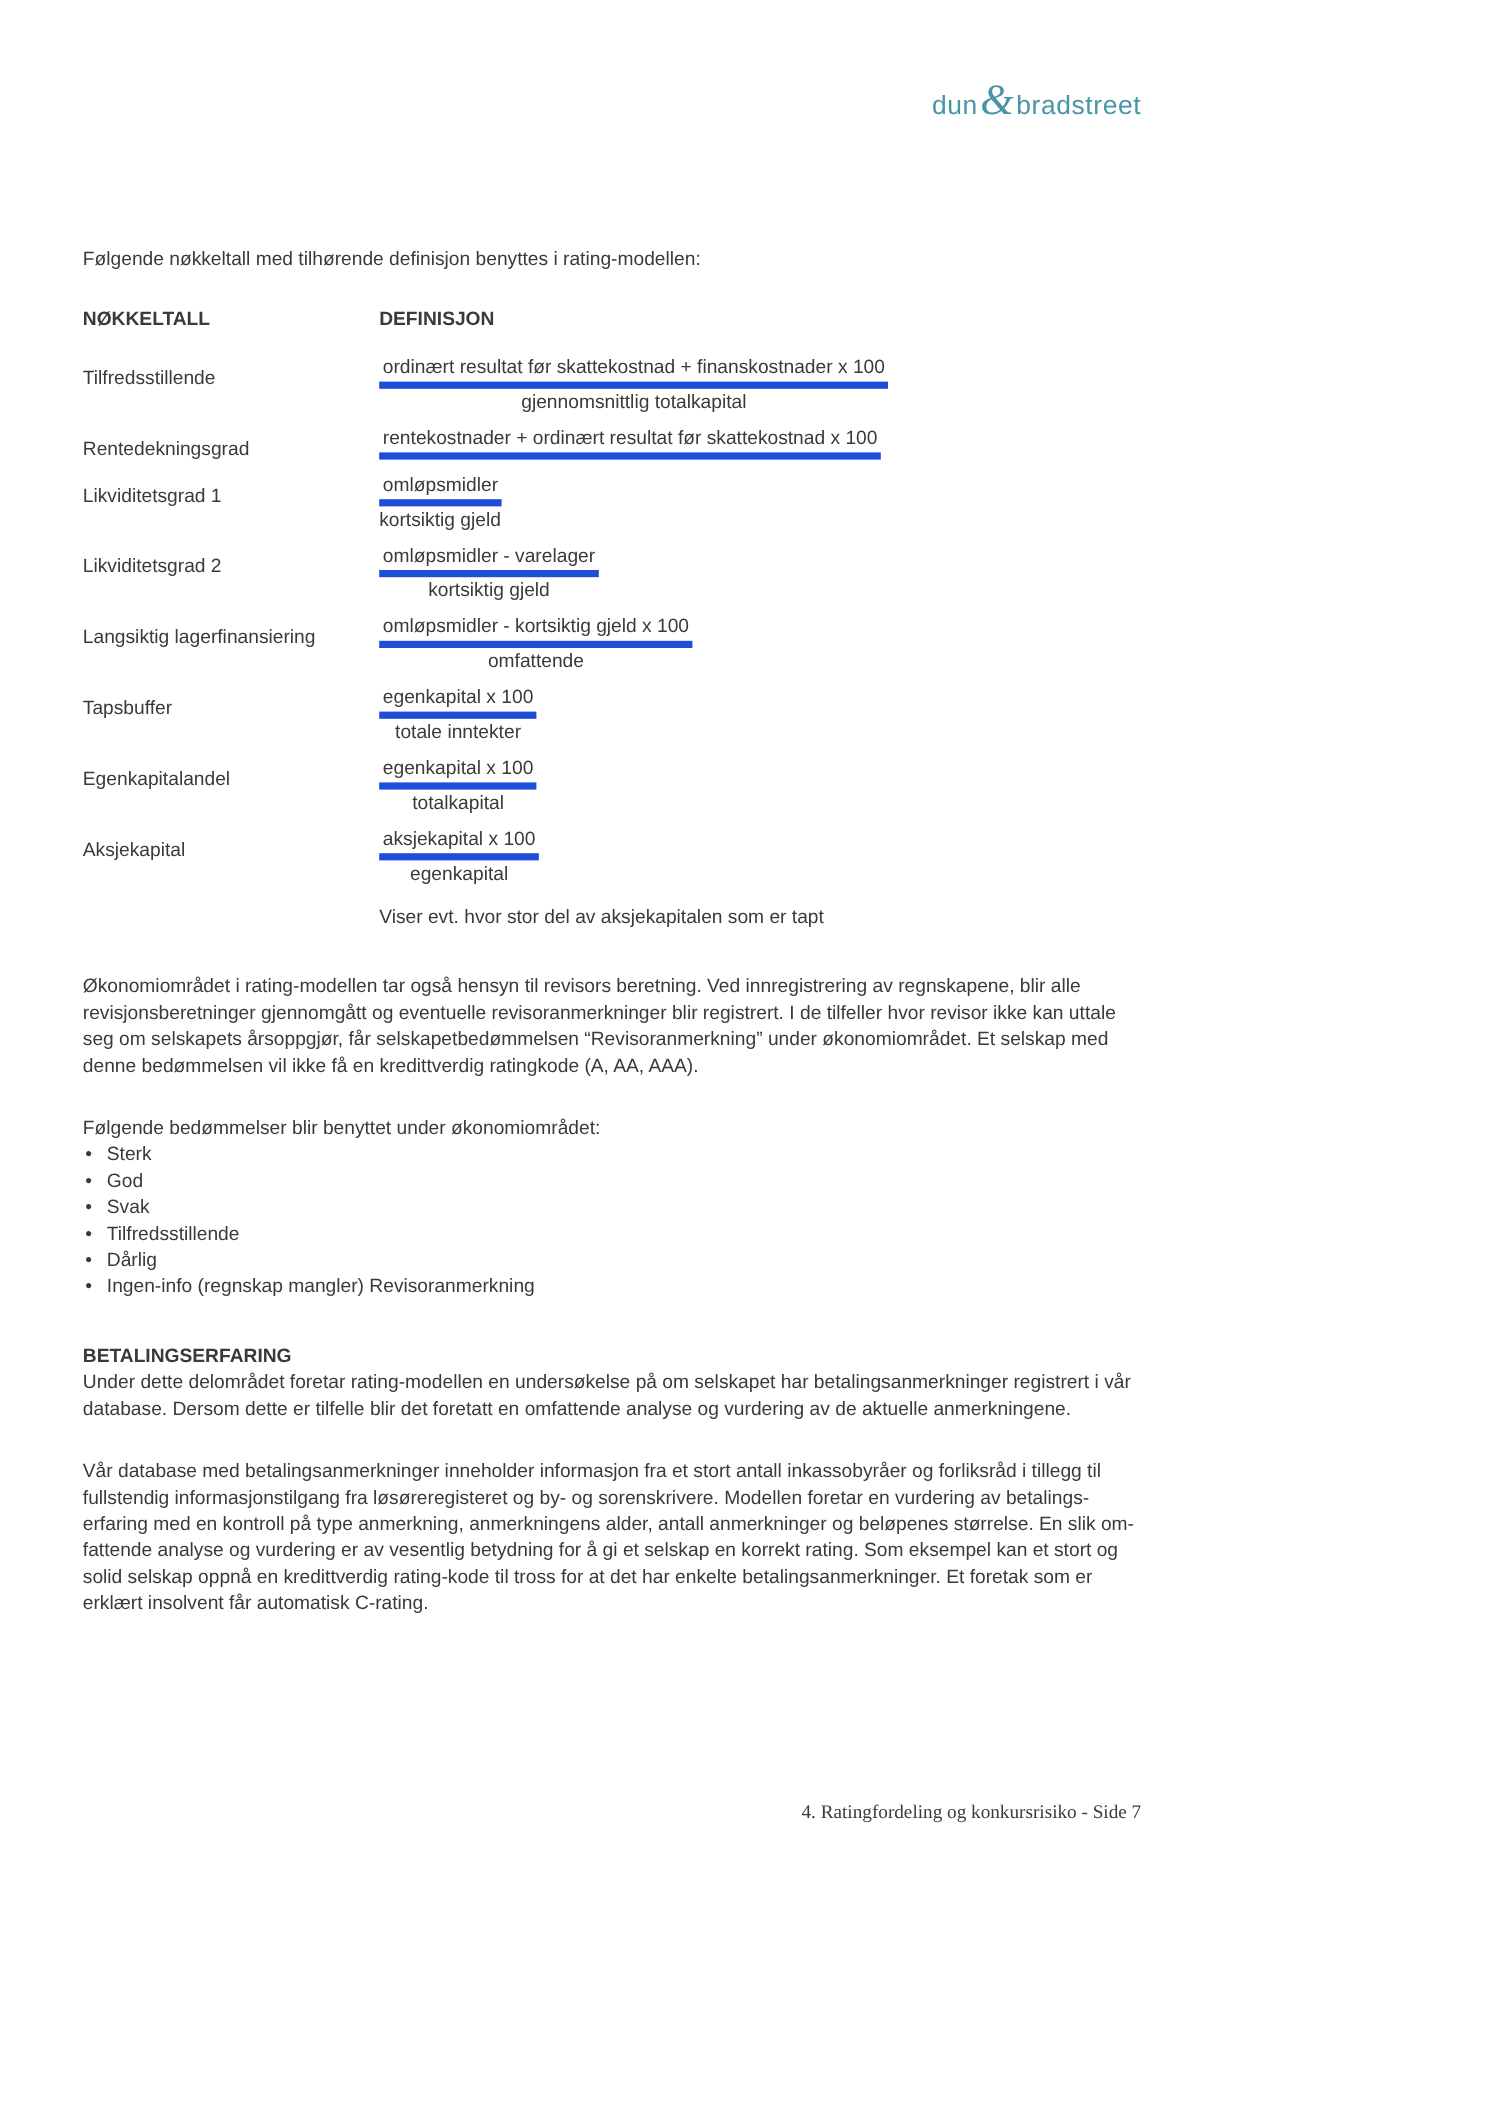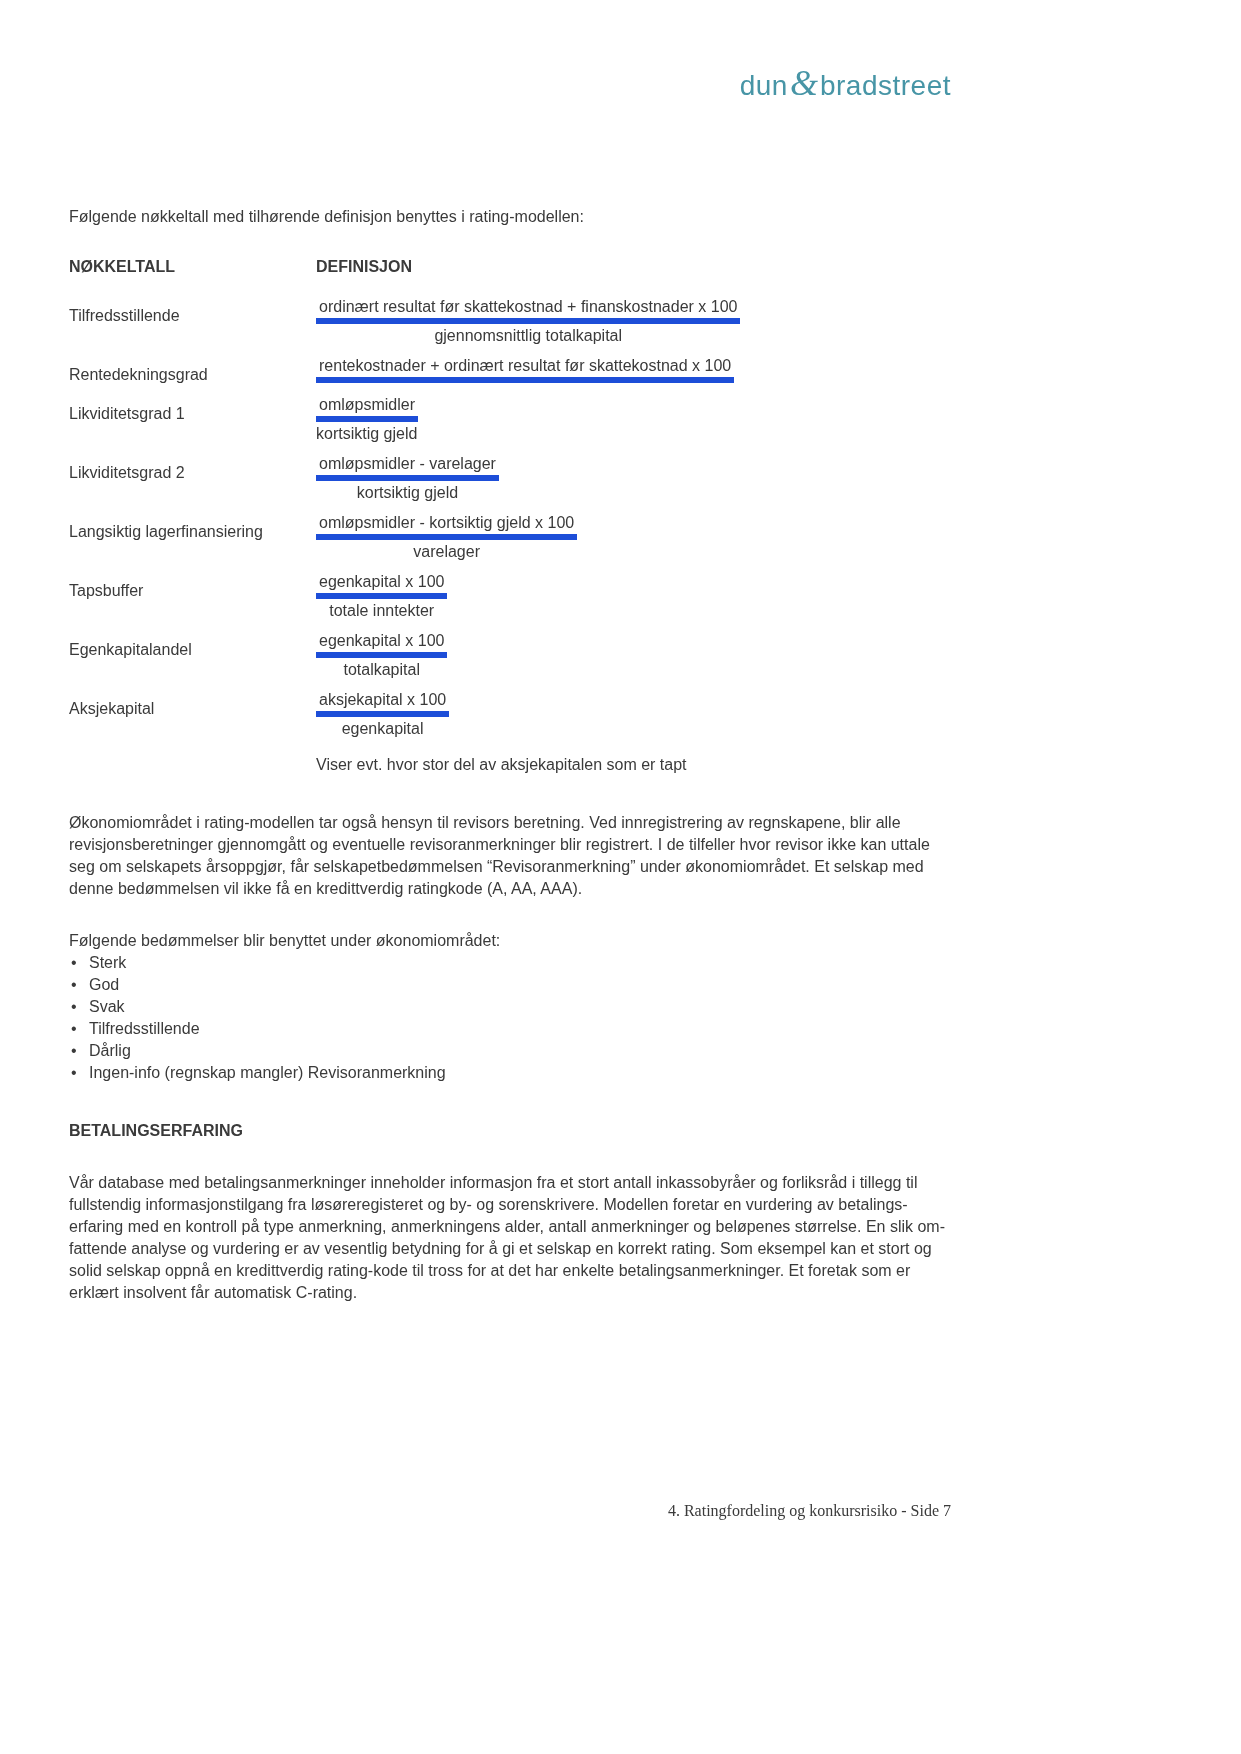--- a/index.html
+++ b/index.html
@@ -28,21 +28,21 @@
   
   .logo {
     display: flex;
     justify-content: flex-end;
     align-items: baseline;
     color: #4795a6;
     margin-bottom: 0;
     height: 40px;
   }
   .logo .word {
-    font-size: 28px;
+    font-size: 22px;
     letter-spacing: 0.5px;
     font-weight: 400;
   }
   .logo .amp {
     font-family: "Liberation Serif", "DejaVu Serif", serif;
     font-style: italic;
     font-size: 36px;
     line-height: 27px;
     margin: 0 2px;
     font-weight: 400;
@@ -196,21 +196,21 @@
             <span class="den">kortsiktig gjeld</span>
           </span>
         </div>
       </div>
 
       <div class="kt-row">
         <div class="kt-label-col">Langsiktig lagerfinansiering</div>
         <div class="kt-def-col">
           <span class="fraction">
             <span class="num">omløpsmidler - kortsiktig gjeld x 100</span>
-            <span class="den">varelager</span>
+            <span class="den">omfattende</span>
           </span>
         </div>
       </div>
 
       <div class="kt-row">
         <div class="kt-label-col">Tapsbuffer</div>
         <div class="kt-def-col">
           <span class="fraction">
             <span class="num">egenkapital x 100</span>
             <span class="den">totale inntekter</span>
@@ -251,18 +251,19 @@
     <ul class="bullet-list">
       <li>Sterk</li>
       <li>God</li>
       <li>Svak</li>
       <li>Tilfredsstillende</li>
       <li>Dårlig</li>
       <li>Ingen-info (regnskap mangler) Revisoranmerkning</li>
     </ul>
 
     <div class="section-heading">BETALINGSERFARING</div>
+    <div class="para-flush">Under dette delområdet foretar rating-modellen en undersøkelse på om selskapet har betalingsanmerkninger registrert i vår database. Dersom dette er tilfelle blir det foretatt en omfattende analyse og vurdering av de aktuelle anmerkningene.</div>
     <div class="para-tight">Vår database med betalingsanmerkninger inneholder informasjon fra et stort antall inkassobyråer og forliksråd i tillegg til fullstendig informasjonstilgang fra løsøreregisteret og by- og sorenskrivere. Modellen foretar en vurdering av betalings- erfaring med en kontroll på type anmerkning, anmerkningens alder, antall anmerkninger og beløpenes størrelse. En slik om- fattende analyse og vurdering er av vesentlig betydning for å gi et selskap en korrekt rating. Som eksempel kan et stort og solid selskap oppnå en kredittverdig rating-kode til tross for at det har enkelte betalingsanmerkninger. Et foretak som er erklært insolvent får automatisk C-rating.</div>
 
   </div>
 
   <div class="footer">4. Ratingfordeling og konkursrisiko - Side 7</div>
 </div>
 
 </body></html>

